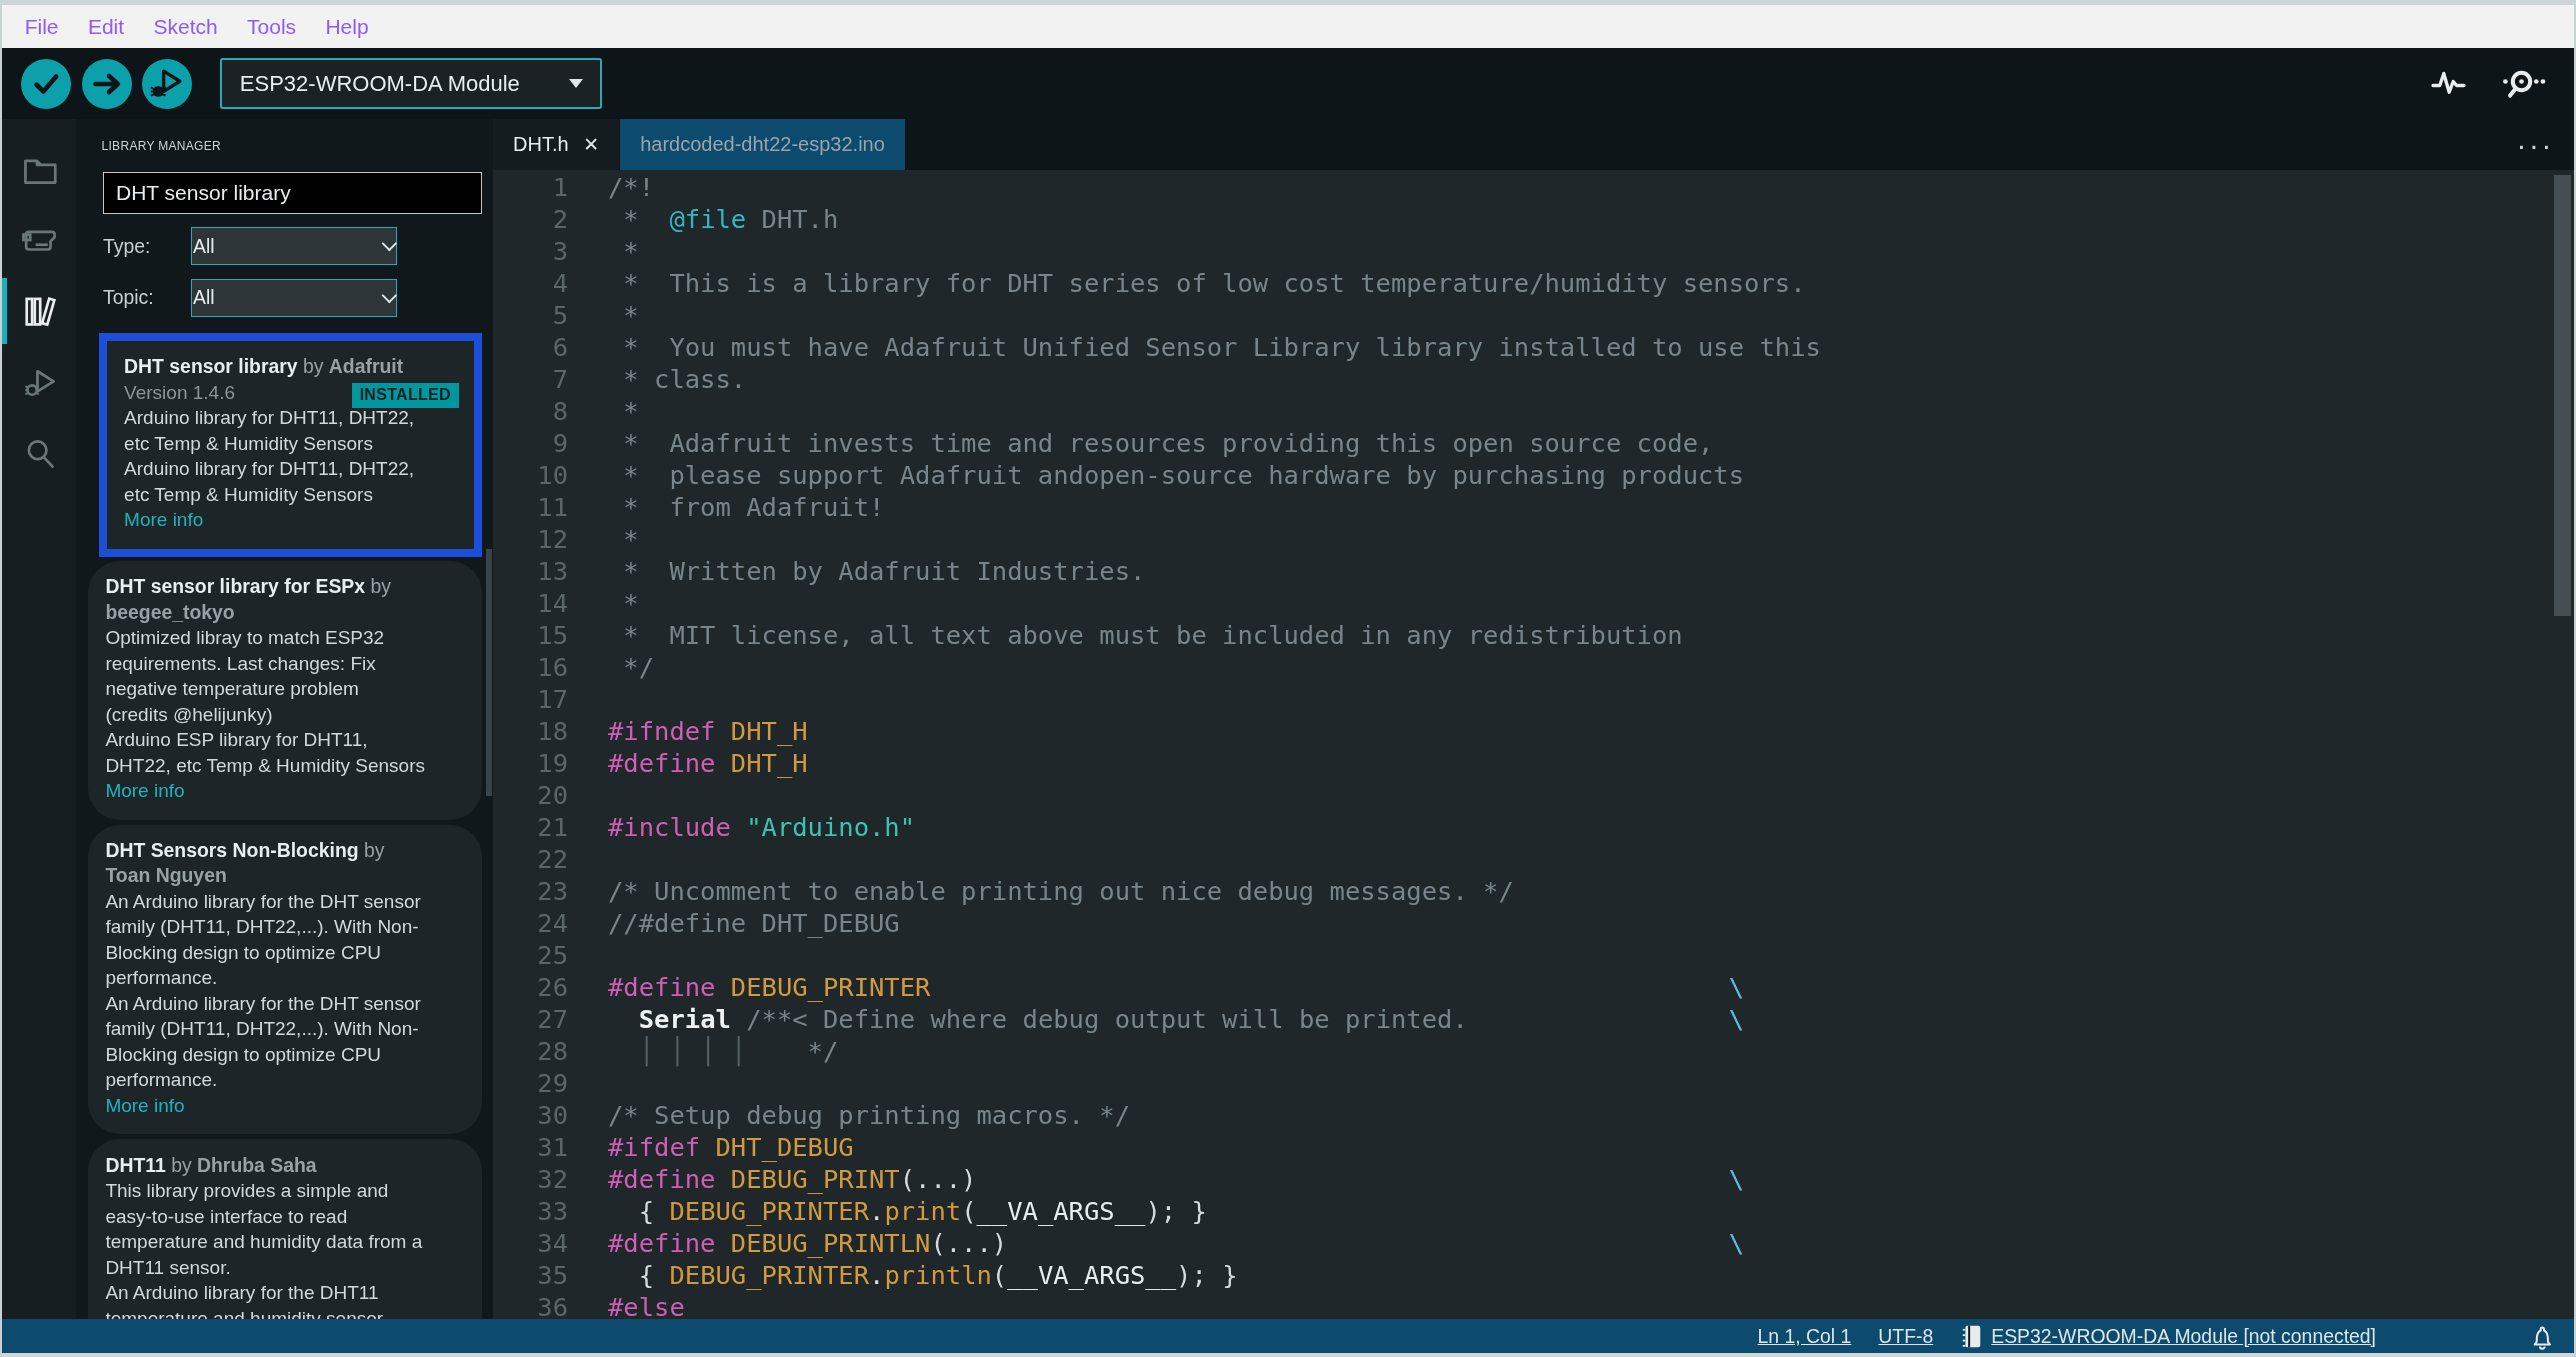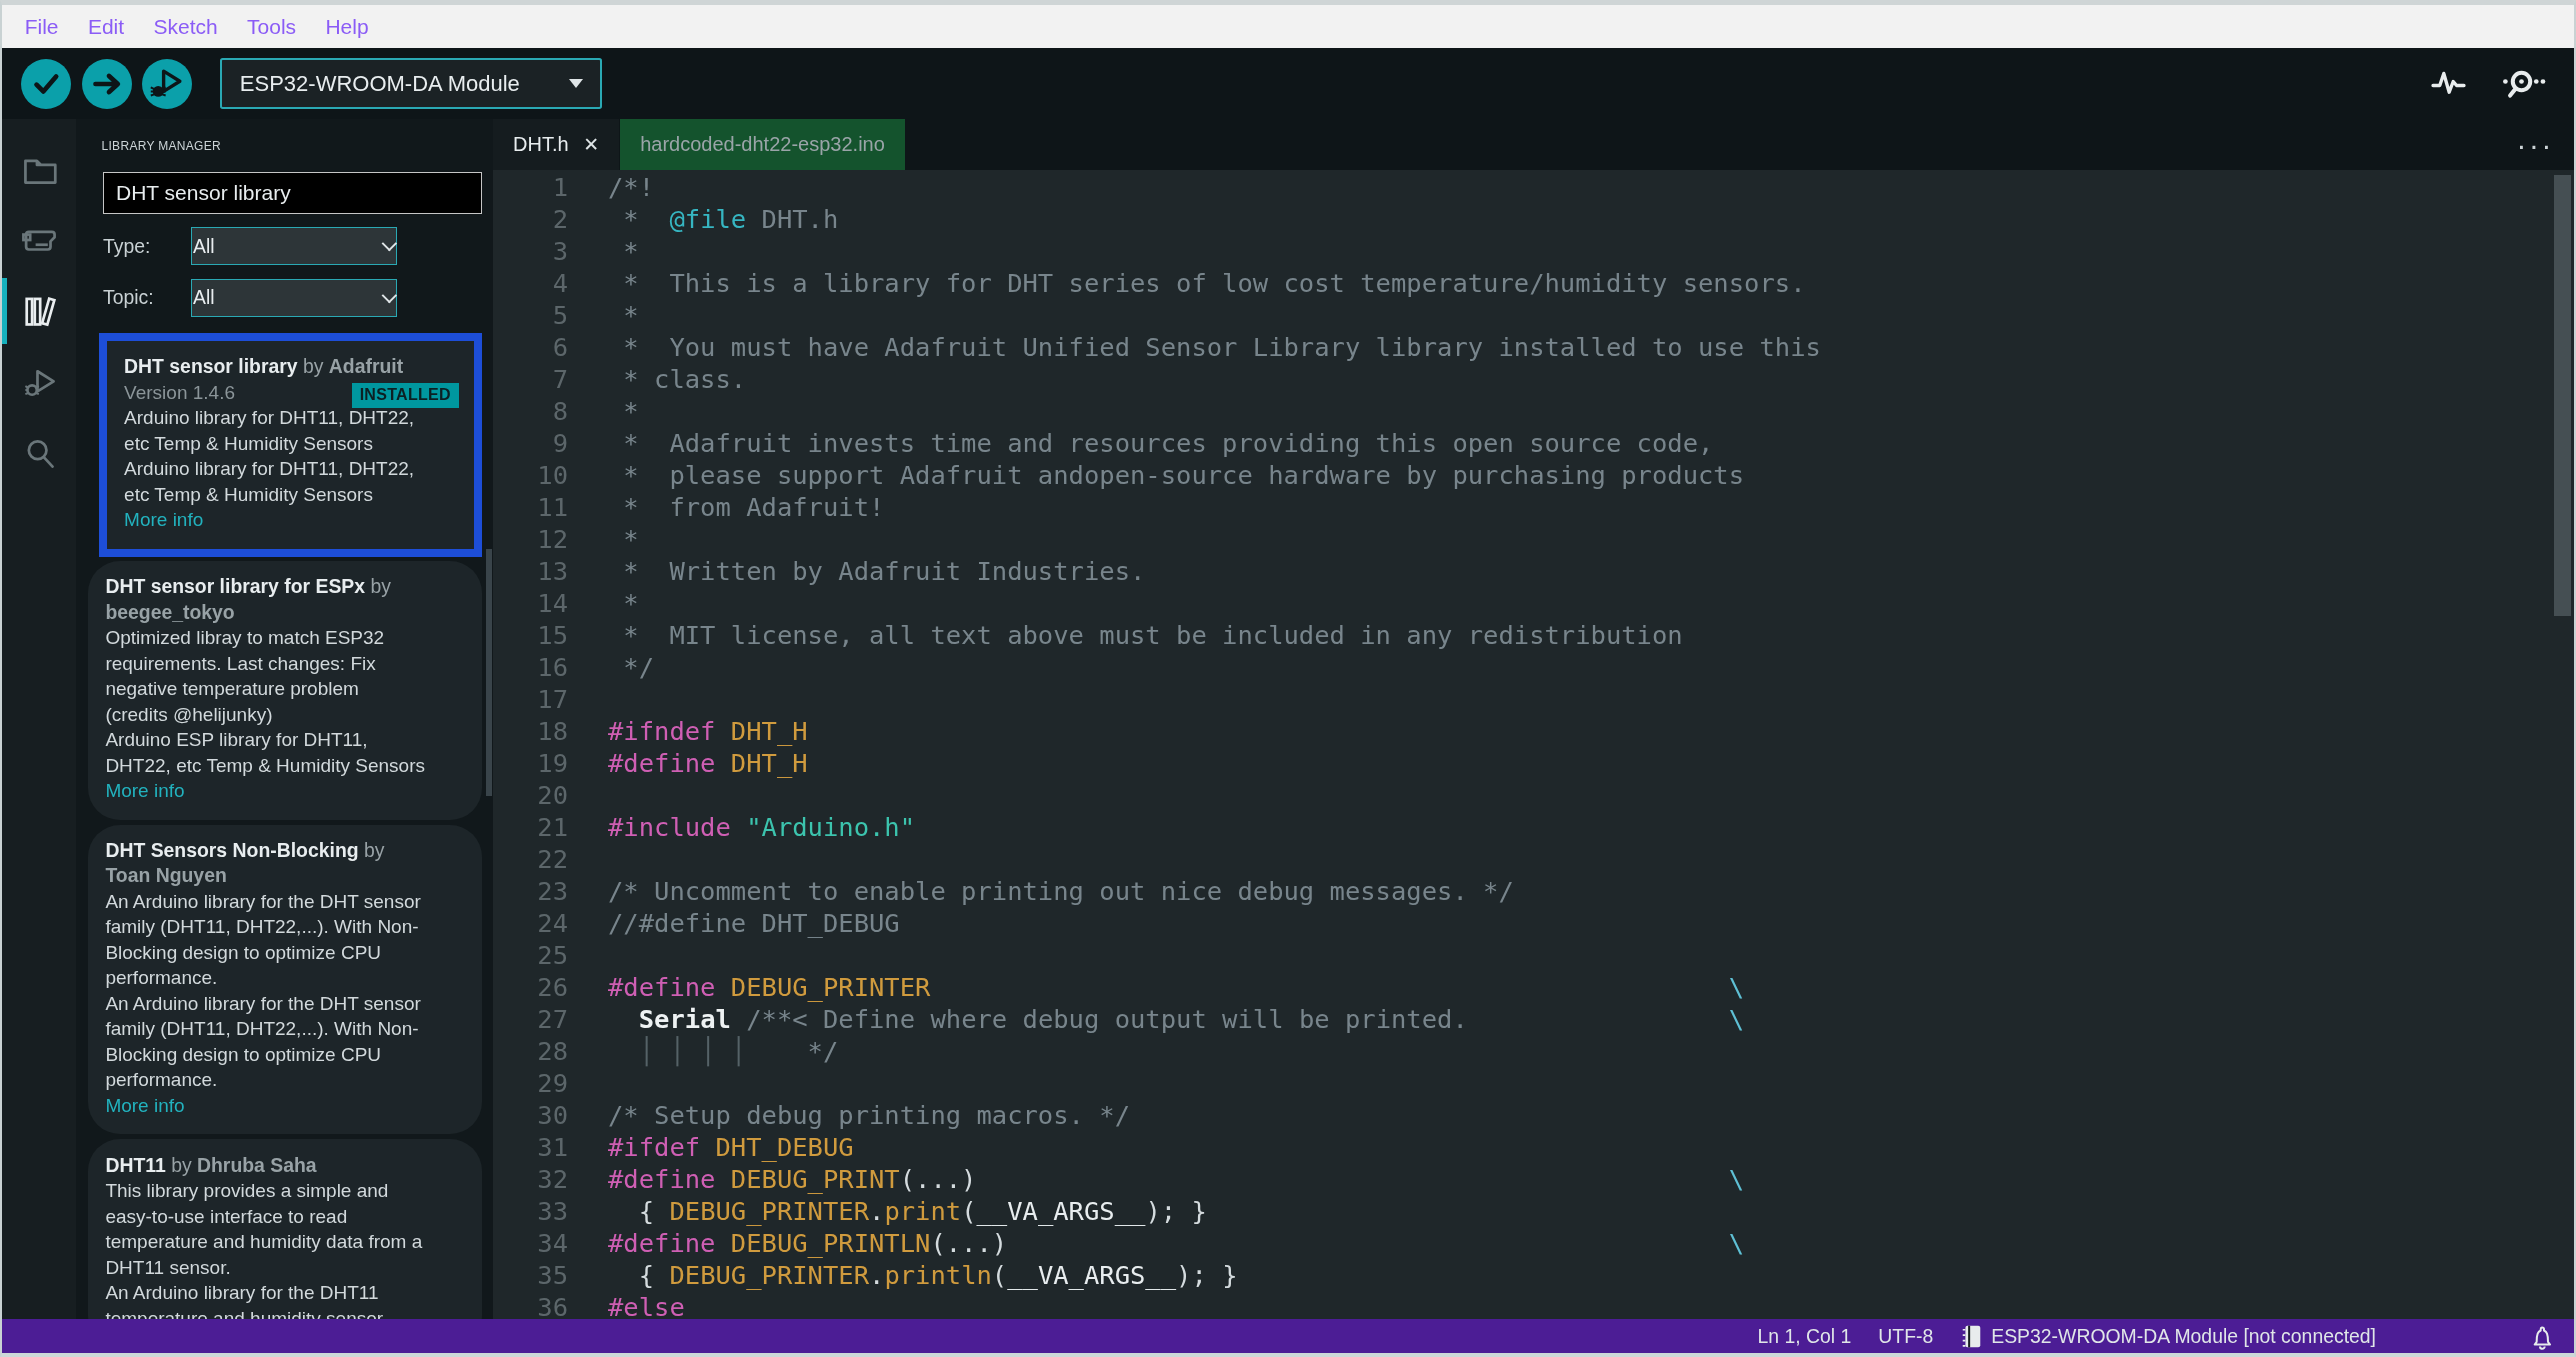--- a/index.html
+++ b/index.html
@@ -45,36 +45,36 @@
   .lib-head .au{ font-weight:bold; color:#98a2a6;}
   .lib-version{ font-size:19px; line-height:25.5px; color:#8b9599;}
   .badge{ position:absolute; right:14.7px; top:42px; background:#00979f; color:#0c2023; font-size:16px; font-weight:bold;
     padding:3.4px 8px; letter-spacing:0.3px;}
   .lib-desc{ font-size:19px; line-height:25.5px; color:#d2d9dc; max-width:320px;}
   .more-info{ font-size:19px; line-height:25.5px; color:#22b2be;}
   .panel-scroll{ position:absolute; right:0.7px; top:430px; width:6.7px; height:247px; background:#39444a;}
   
   .editor{ flex:1; display:flex; flex-direction:column; background:#1f272a; min-width:0; position:relative;}
   .tabbar{ height:51px; background:#0e1518; display:flex; align-items:stretch; flex:0 0 auto;}
-  .tab{ display:flex; align-items:center; padding:0 20px; font-size:20px; color:#9aa4a8; background:#14532d; border-right:1.3px solid #0e1518;}
+  .tab{ display:flex; align-items:center; padding:0 20px; font-size:20px; color:#9aa4a8; background:#0c4a6e; border-right:1.3px solid #0e1518;}
   .tab.active{ background:#151c1f; color:#e8edef;}
   .tab .close{ margin-left:14.7px; font-size:19px; color:#dfe5e7;}
   .tab-spacer{ flex:1;}
   .more-dots{ align-self:center; margin-right:20px; color:#ccd3d6; font-size:29.5px; letter-spacing:2.7px;}
   .code{ flex:1; position:relative; overflow:hidden; font-family:"DejaVu Sans Mono",monospace; font-size:25.5px; padding-top:1.3px;}
   .cline{ display:flex; height:32px; line-height:32px; white-space:pre;}
   .gut{ width:115px; flex:0 0 auto; text-align:right; padding-right:40px; color:#5c666a;}
   .ctx{ color:#d4dbde;}
   .t-c{color:#78858c;} .t-p{color:#cf5fb4;} .t-m{color:#d09b3e;} .t-s{color:#3cc4ae;}
   .t-k{color:#36b6c2;} .t-w{color:#d4dbde;} .t-n{color:#e8edef;} .t-b{color:#eef2f3; font-weight:bold;}
   .t-e{color:#5fc0d5;} .t-g{color:#556267;}
   .ed-scroll{ position:absolute; right:2.7px; top:5.4px; width:17.4px; height:441px; background:#454f53;}
   
-  .statusbar{ height:34px; background:#4c1d95; display:flex; align-items:center; justify-content:flex-end;
-    padding-right:20px; font-size:19.4px; color:#e0e6e8; flex:0 0 auto;}
+  .statusbar{ height:34px; background:#0c4a6e; display:flex; align-items:center; justify-content:flex-end;
+    padding-right:20px; font-size:19.4px; color:#e0e6e8; flex:0 0 auto;text-decoration:underline;}
   .sb-item{ margin-left:38px; display:flex; align-items:center;}
   .sb-board{ margin-left:27px;}
   .sb-board svg{ margin-right:8px;}
   .sb-bell{ margin-left:154px;}
   svg{ display:block;}
 </style>
 </head>
 <body>
 
 <div class="window">

